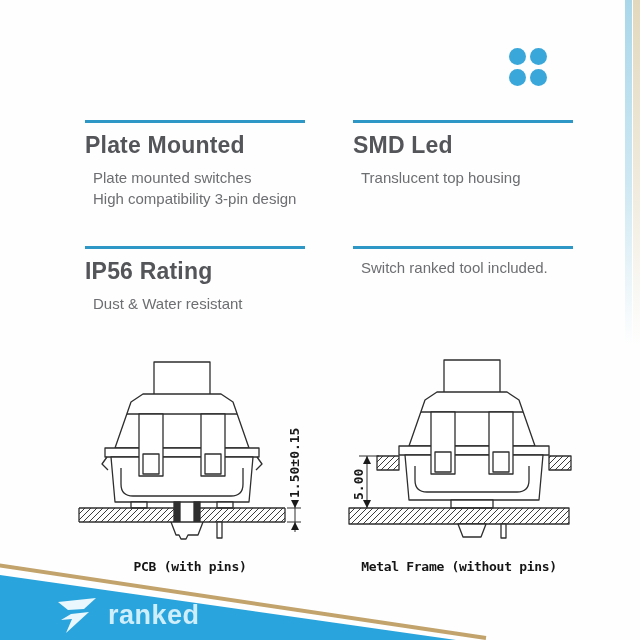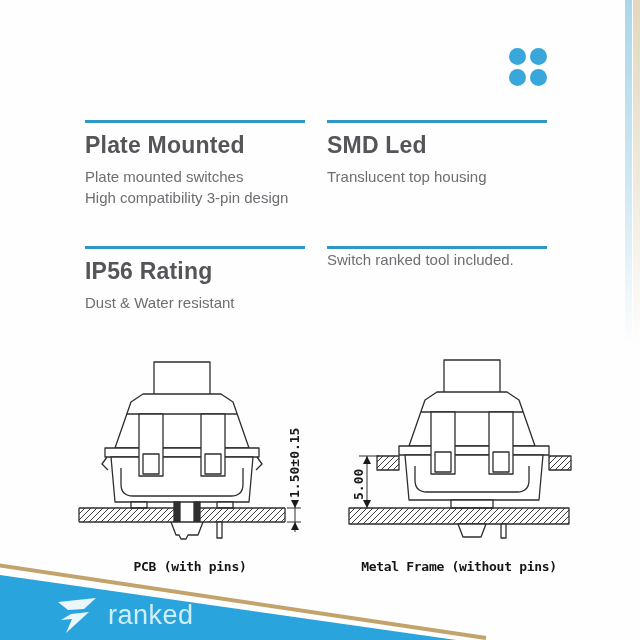--- a/index.html
+++ b/index.html
@@ -16,38 +16,38 @@
   .edge-tan{position:absolute;right:0;top:0;width:7px;height:345px;
     background:linear-gradient(180deg, #e2d8bd 0%, rgba(226,216,189,0.5) 55%, rgba(226,216,189,0) 100%);}
 
   
   .dots{position:absolute;left:509px;top:48px;width:38px;display:grid;
     grid-template-columns:17px 17px;grid-gap:4px;}
   .dots .dot{width:17px;height:17px;border-radius:50%;background:#3aa7db;}
 
   
   .features{position:absolute;left:85px;top:120px;width:470px;display:grid;
-    grid-template-columns:220px 220px;column-gap:22px;grid-template-rows:126px auto;}
+    grid-template-columns:220px 220px;column-gap:48px;grid-template-rows:126px auto;}
   .feature .rule{height:3px;background:#2e97c6;}
   .feature h2{margin:9px 0 7px 0;font-size:23px;font-weight:bold;color:#545559;letter-spacing:0.2px;}
-  .feature p{margin:0;font-size:15px;line-height:1.4;color:#6d6e71;}
+  .feature p{margin:8px;font-size:15px;line-height:1.4;color:#6d6e71;}
 
   
   .diagram{position:absolute;top:356px;}
   .diagram-left{left:75px;width:230px;}
   .diagram-right{left:339px;width:240px;}
   .diagram svg{display:block;}
   .caption{margin-top:7px;text-align:center;font-family:"DejaVu Sans Mono", monospace;
     font-weight:bold;font-size:13px;color:#151515;letter-spacing:-0.3px;}
   .dimtext{font-family:"DejaVu Sans Mono", monospace;font-weight:bold;font-size:13px;fill:#1a1a1a;}
 
   
   .footer-svg{position:absolute;left:0;top:0;width:640px;height:640px;z-index:5;pointer-events:none;}
   .logo{position:absolute;left:56px;top:596px;z-index:6;display:flex;align-items:center;gap:8px;}
-  .logo-text{font-size:27px;font-weight:normal;color:#cfeefb;letter-spacing:0.5px;}
+  .logo-text{font-size:27px;font-weight:bold;color:#cfeefb;letter-spacing:0.5px;}
 </style>
 </head>
 <body>
 
 <div class="canvas">
 
   <div class="edge-blue"></div>
   <div class="edge-tan"></div>
 
   <div class="dots">

